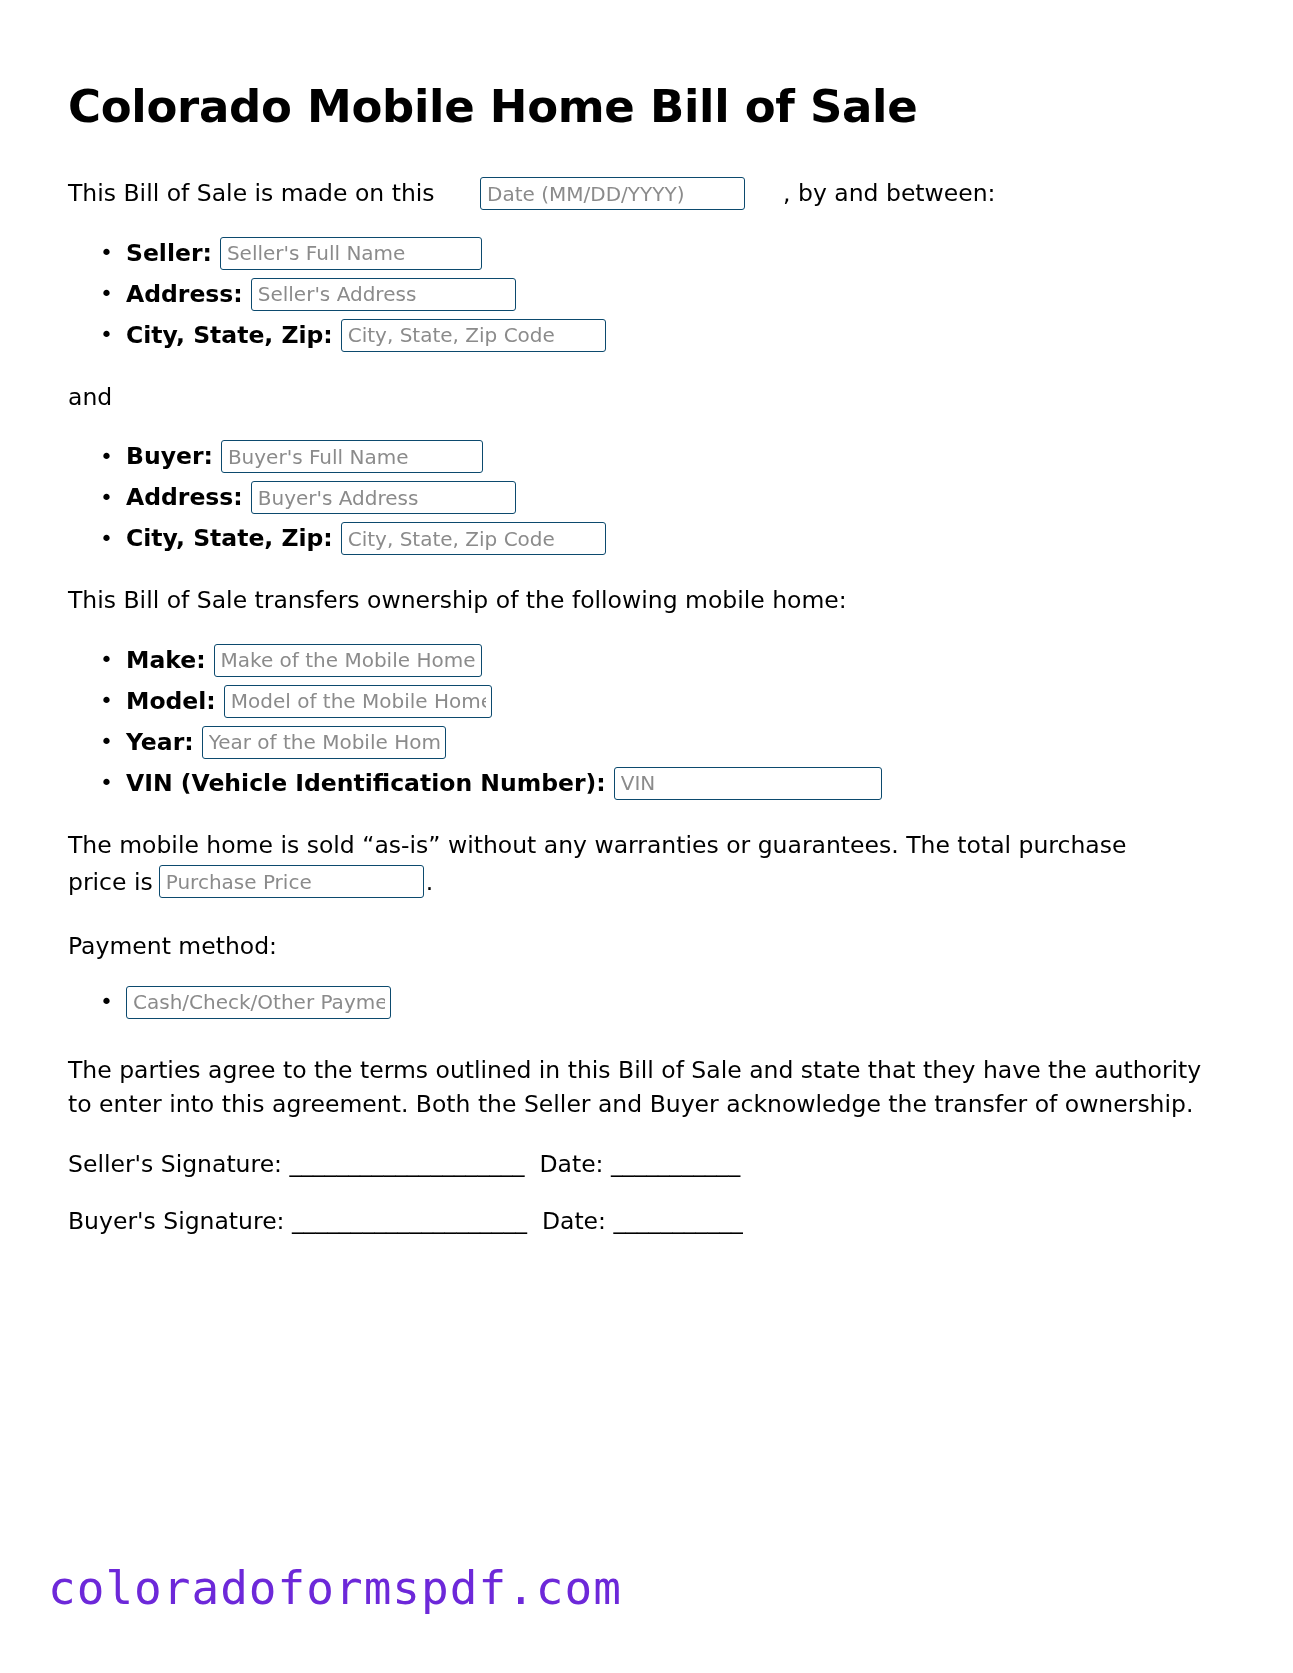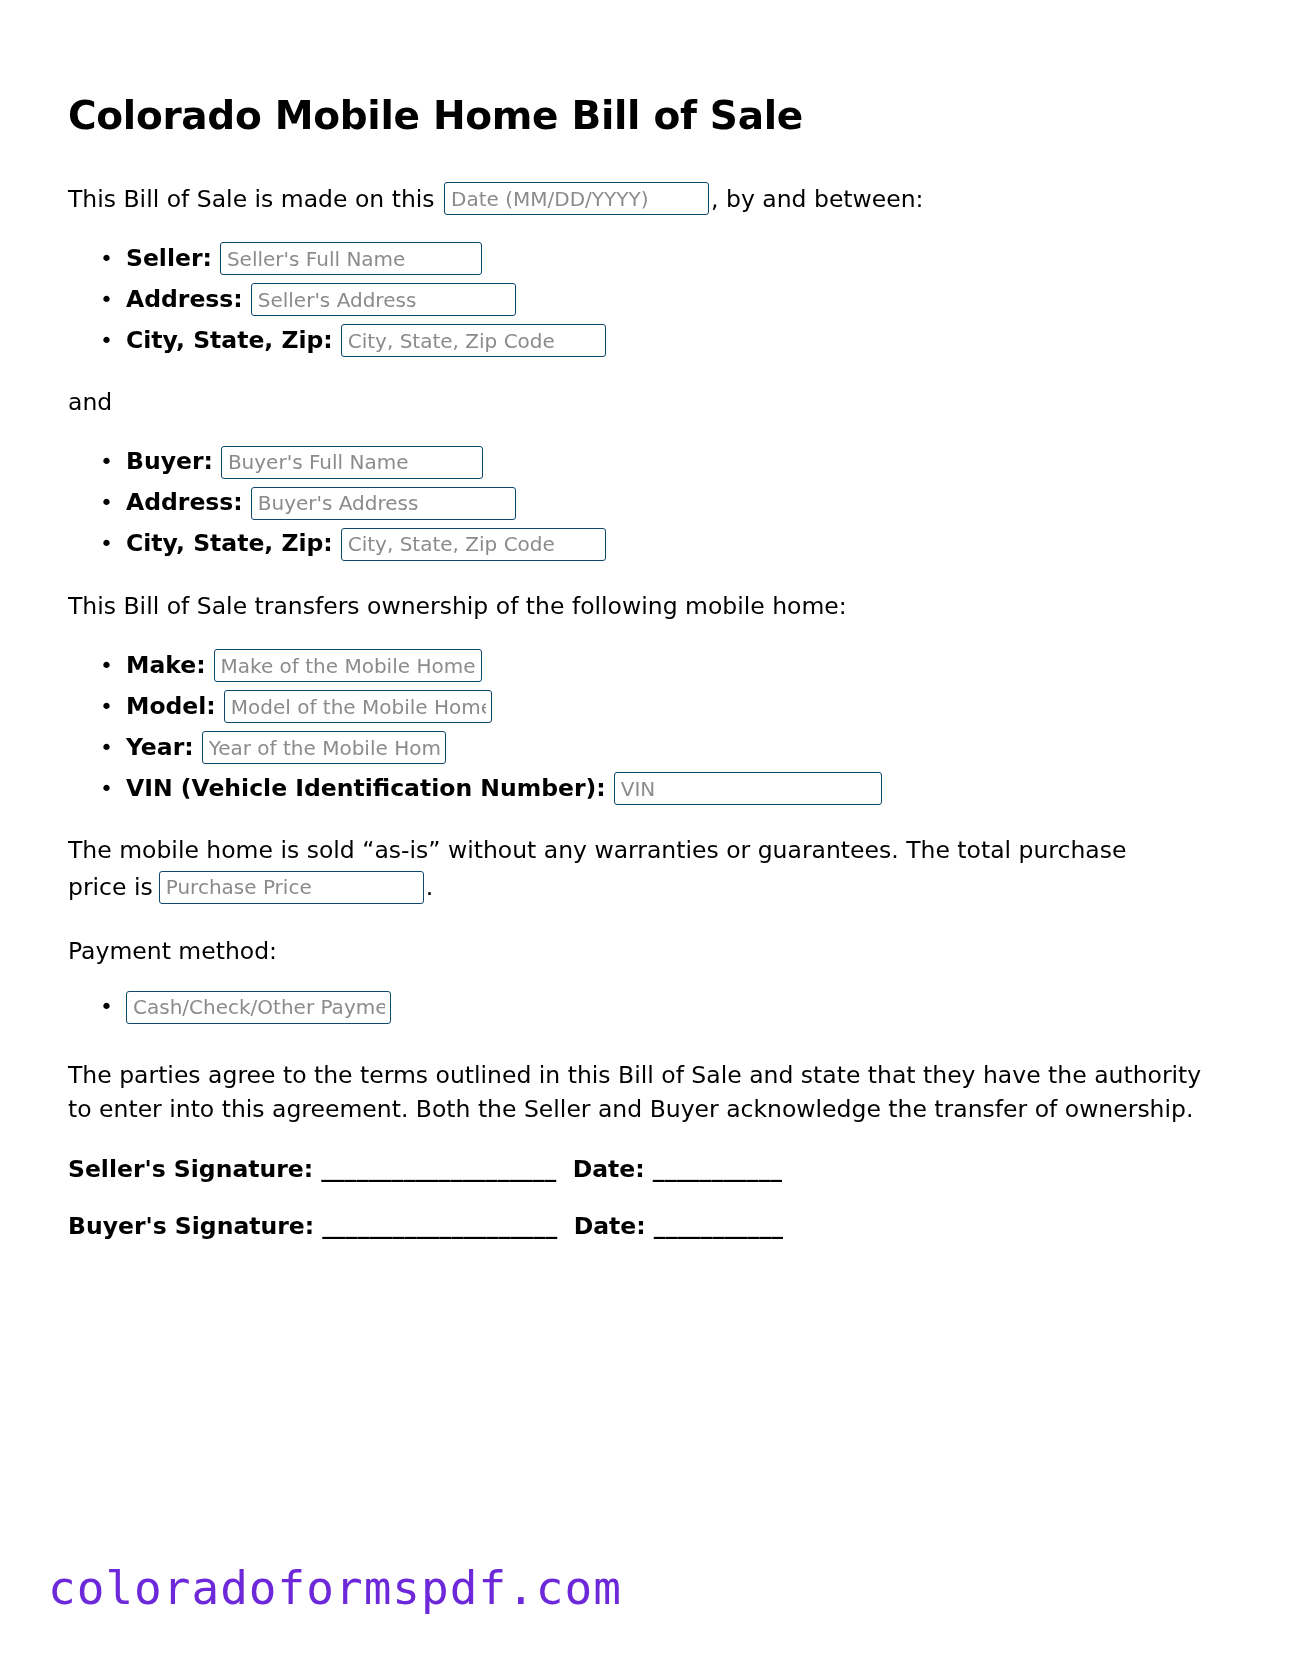--- a/index.html
+++ b/index.html
@@ -16,24 +16,24 @@
     overflow: hidden;
   }
   .page {
     position: relative;
     width: 1293px;
     height: 1673px;
     box-sizing: border-box;
     padding: 78px 72px 0 68px;
   }
   .doc-title {
-    font-size: 39px;
+    font-size: 45px;
     font-weight: bold;
     letter-spacing: -0.3px;
-    margin: 16px 0 44px 0;
+    margin: 4px 0 44px 0;
     line-height: 1.12;
   }
   p.para {
     font-size: 23.5px;
     line-height: 1.47;
     margin: 0 0 26px 0;
   }
   p.para.tight {
     margin-bottom: 22px;
   }
@@ -91,20 +91,21 @@
   .fld-vin  { width: 268px; }
   .fld-price{ width: 265px; }
   .fld-pay  { width: 265px; }
 
   .inline-run {
     display: flex;
     align-items: center;
     flex-wrap: wrap;
     font-size: 23.5px;
     line-height: 1.47;
+    gap: 36px;
   }
   .inline-run .txt { white-space: pre; }
   .inline-run .fld { margin: 0 2px; }
 
   .priceblock {
     font-size: 23.5px;
     line-height: 1.47;
     margin: 12px 0 30px 0;
   }
   .priceblock .line2 {
@@ -131,21 +132,20 @@
     top: 50%;
     transform: translateY(-50%);
     font-size: 22px;
     line-height: 1;
   }
   .sigline {
     font-size: 23.5px;
     line-height: 1.4;
     margin: 0 0 24px 0;
     white-space: pre;
-    font-weight: bold;
   }
   .closing {
     font-size: 23.5px;
     line-height: 1.47;
     margin: 30px 0 0 0;
   }
   .watermark {
     position: absolute;
     left: 48px;
     bottom: 58px;

